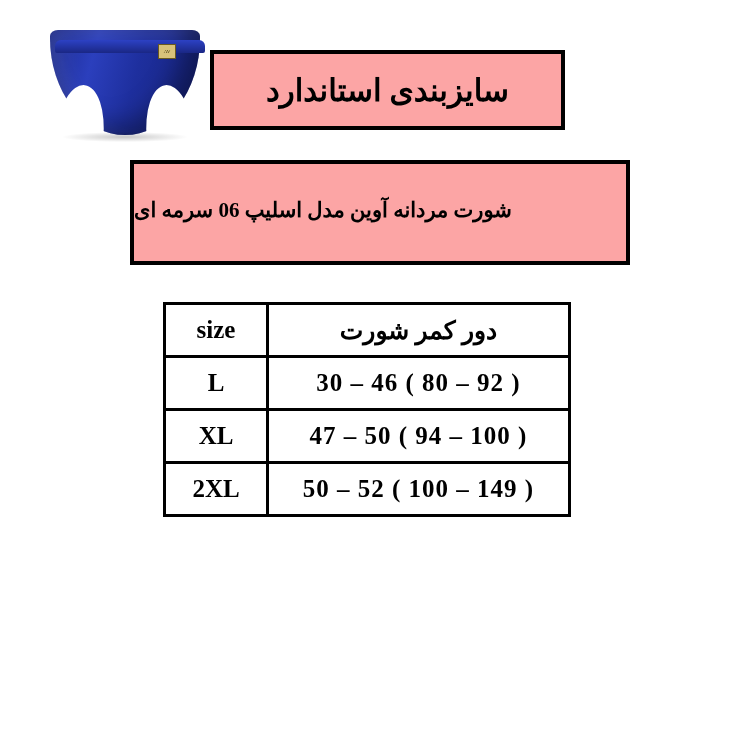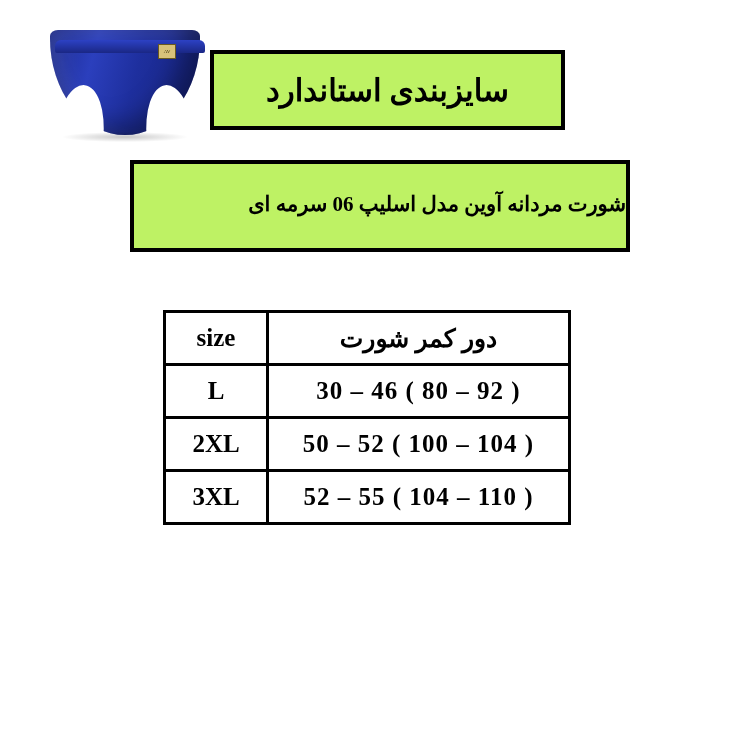--- a/index.html
+++ b/index.html
@@ -73,21 +73,21 @@
     top: 112px;
     width: 124px;
     height: 10px;
     background: radial-gradient(ellipse at center, rgba(0,0,0,.22) 0%, rgba(0,0,0,0) 72%);
   }
 
   
   .box {
     position: absolute;
     border: 4px solid #000000;
-    background: #bef264;
+    background: #fca5a5;
     box-sizing: border-box;
     display: flex;
     align-items: center;
     justify-content: center;
     direction: rtl;
   }
   .title-box {
     left: 210px;
     top: 50px;
     width: 355px;
@@ -96,36 +96,36 @@
   .title-text {
     font-size: 31px;
     font-weight: 700;
     letter-spacing: 1px;
     white-space: nowrap;
   }
   .subtitle-box {
     left: 130px;
     top: 160px;
     width: 500px;
-    height: 92px;
+    height: 105px;
     align-items: center;
-    justify-content: flex-start;
+    justify-content: flex-end;
   }
   .subtitle-text {
     font-size: 21px;
     font-weight: 700;
     white-space: nowrap;
     padding-bottom: 4px;
   }
 
   
   .size-table {
     position: absolute;
     left: 163px;
-    top: 310px;
+    top: 302px;
     width: 395px;
     border-collapse: collapse;
     table-layout: fixed;
   }
   .size-table td {
     border: 3px solid #000000;
     height: 48px;
     text-align: center;
     vertical-align: middle;
     font-size: 25px;
@@ -173,21 +173,21 @@
   <tbody>
     <tr class="header-row">
       <td class="col-size header-size">size</td>
       <td class="col-value header-value">دور کمر شورت</td>
     </tr>
     <tr>
       <td class="col-size">L</td>
       <td class="col-value value-cell">30 – 46 ( 80 – 92 )</td>
     </tr>
     <tr>
-      <td class="col-size">2XL</td>
-      <td class="col-value value-cell">50 – 52 ( 100 – 104 )</td>
+      <td class="col-size">XL</td>
+      <td class="col-value value-cell">47 – 50 ( 94 – 100 )</td>
     </tr>
     <tr>
-      <td class="col-size">3XL</td>
-      <td class="col-value value-cell">52 – 55 ( 104 – 110 )</td>
+      <td class="col-size">2XL</td>
+      <td class="col-value value-cell">50 – 52 ( 100 – 149 )</td>
     </tr>
   </tbody>
 </table>
 
 </body></html>

